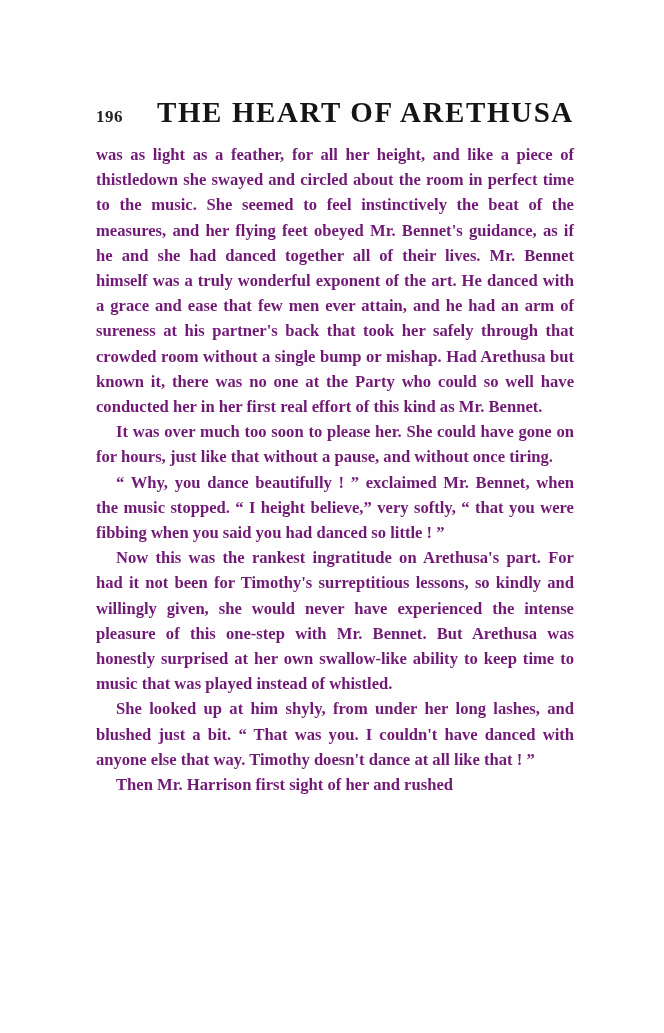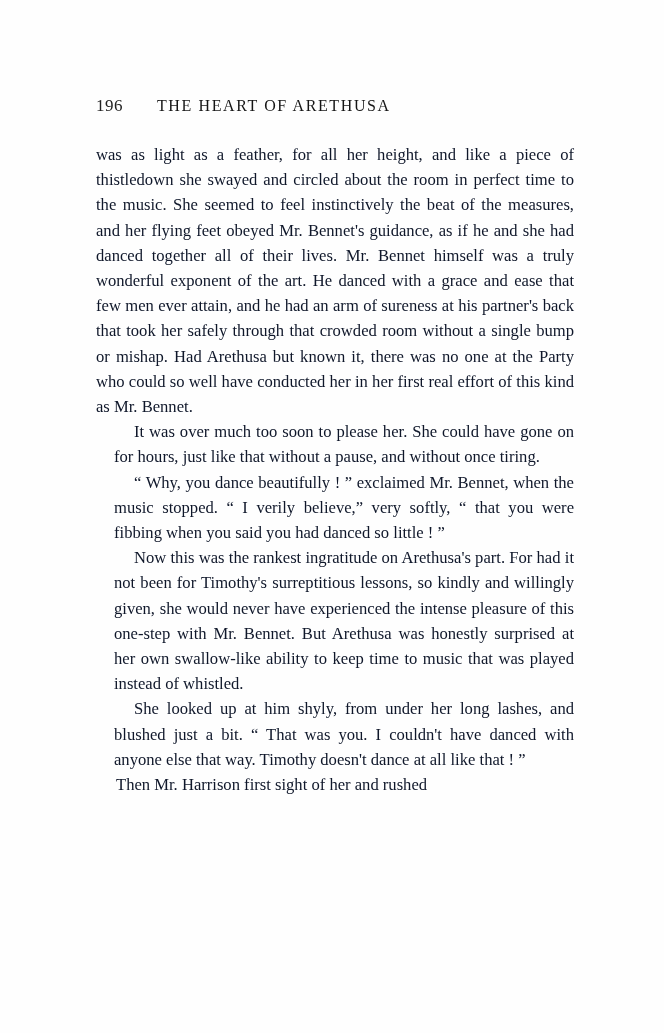--- a/index.html
+++ b/index.html
@@ -31,66 +31,65 @@
     align-items: baseline;
     justify-content: flex-start;
   }
   .folio {
     font-size: 17px;
     letter-spacing: 0.5px;
     margin-right: 34px;
     color: #222;
   }
   .running-title {
-    font-size: 16px;
+    font-size: 29px;
     letter-spacing: 1.6px;
     color: #151515;
     white-space: nowrap;
     text-align: center;
   }
   .body-text {
     position: absolute;
     top: 142px;
     left: 96px;
     width: 478px;
     font-size: 16.6px;
     line-height: 25.2px;
     text-align: justify;
     text-justify: inter-word;
-    color: #0f172a;
+    color: #701a75;
   }
   .body-text p {
     margin: 0;
     text-indent: 0;
     hyphens: none;
   }
   .body-text p.indent {
     text-indent: 20px;
-    margin-left: 18px;
   }
   .body-text p.last {
     text-indent: 20px;
   }
   
   .body-text, .running-title, .folio {
-    font-weight: 400;
+    font-weight: 700;
   }
 </style>
 </head>
 <body>
 
 <div class="page">
 
   <div class="header">
     <span class="folio">196</span>
     <span class="running-title">THE HEART OF ARETHUSA</span>
   </div>
 
   <div class="body-text">
     <p>was as light as a feather, for all her height, and like a piece of thistledown she swayed and circled about the room in perfect time to the music.   She seemed to feel instinctively the beat of the measures, and her flying feet obeyed Mr. Bennet's guidance, as if he and she had danced together all of their lives.   Mr. Bennet himself was a truly wonderful exponent of the art.   He danced with a grace and ease that few men ever attain, and he had an arm of sureness at his partner's back that took her safely through that crowded room without a single bump or mishap.   Had Arethusa but known it, there was no one at the Party who could so well have conducted her in her first real effort of this kind as Mr. Bennet.</p>
     <p class="indent">It was over much too soon to please her.   She could have gone on for hours, just like that without a pause, and without once tiring.</p>
-    <p class="indent">“ Why, you dance beautifully ! ” exclaimed Mr. Bennet, when the music stopped.   “ I verily believe,” very softly, “ that you were fibbing when you said you had danced so little ! ”</p>
+    <p class="indent">“ Why, you dance beautifully ! ” exclaimed Mr. Bennet, when the music stopped.   “ I height believe,” very softly, “ that you were fibbing when you said you had danced so little ! ”</p>
     <p class="indent">Now this was the rankest ingratitude on Arethusa's part.   For had it not been for Timothy's surreptitious lessons, so kindly and willingly given, she would never have experienced the intense pleasure of this one-step with Mr. Bennet.   But Arethusa was honestly surprised at her own swallow-like ability to keep time to music that was played instead of whistled.</p>
     <p class="indent">She looked up at him shyly, from under her long lashes, and blushed just a bit.   “ That was you.   I couldn't have danced with anyone else that way.   Timothy doesn't dance at all like that ! ”</p>
     <p class="last">Then Mr. Harrison first sight of her and rushed</p>
   </div>
 
 </div>
 
 </body></html>

